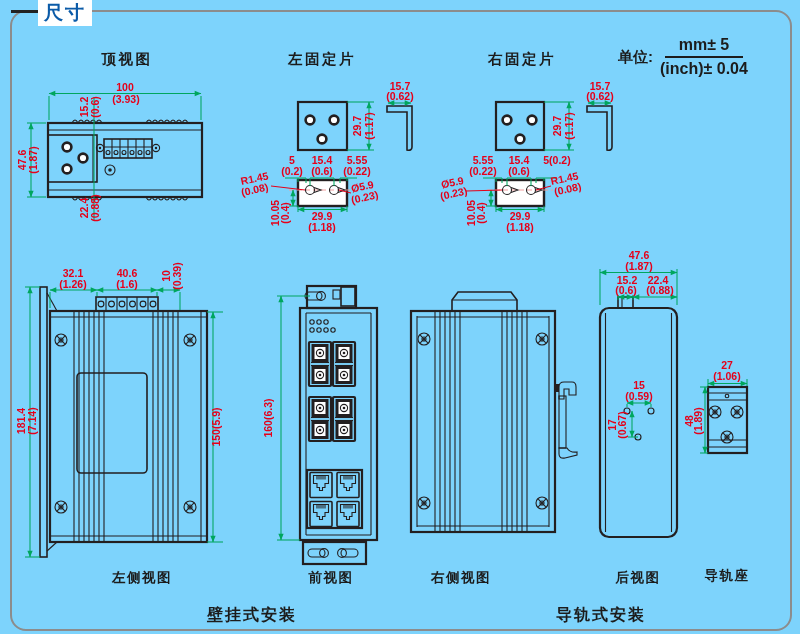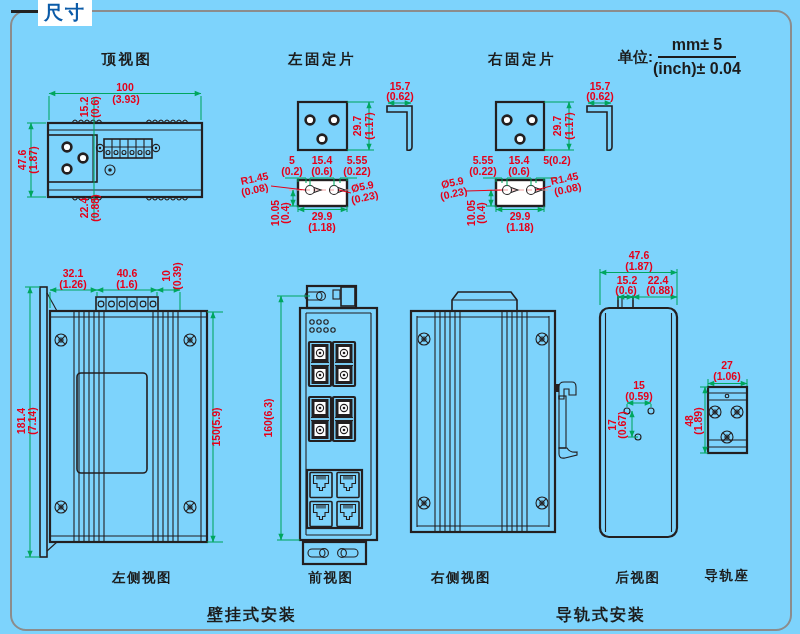--- a/index.html
+++ b/index.html
@@ -3,21 +3,21 @@
 <meta charset="utf-8">
 <style>
   html,body{margin:0;padding:0;background:#fff;}
   .page{position:relative;width:800px;height:634px;background:#7dd3fc;overflow:hidden;
         font-family:"Liberation Sans",sans-serif;}
   .frame{position:absolute;left:10px;top:10px;right:8px;bottom:3px;
          border:2px solid #8c8c8c;border-radius:16px;}
   .frame-tick{position:absolute;left:11px;top:10px;width:27px;height:3px;background:#222;}
   .title-badge{position:absolute;left:38px;top:0px;background:#fff;padding:0 6px;
                color:#0b5ba8;font-size:19px;font-weight:bold;letter-spacing:2px;}
-  .units{position:absolute;left:618px;top:36px;display:flex;align-items:center;
+  .units{position:absolute;left:618px;top:36px;display:flex;align-items:center;gap:7px;
          color:#1c1c1c;}
   .units .lbl{font-size:15px;font-weight:bold;}
   .units .frac{display:flex;flex-direction:column;align-items:center;font-weight:bold;}
   .units .num{font-size:16px;padding:0 14px 2px 14px;border-bottom:2px solid #1c1c1c;}
   .units .den{font-size:16px;padding-top:2px;}
   svg{position:absolute;left:0;top:0;}
   .k2{stroke:#231f20;stroke-width:2.2;fill:none;}
   .k{stroke:#231f20;stroke-width:1.6;fill:none;}
   .k1{stroke:#231f20;stroke-width:1.1;fill:none;}
   .g{stroke:#00a65e;stroke-width:1.05;fill:none;}

